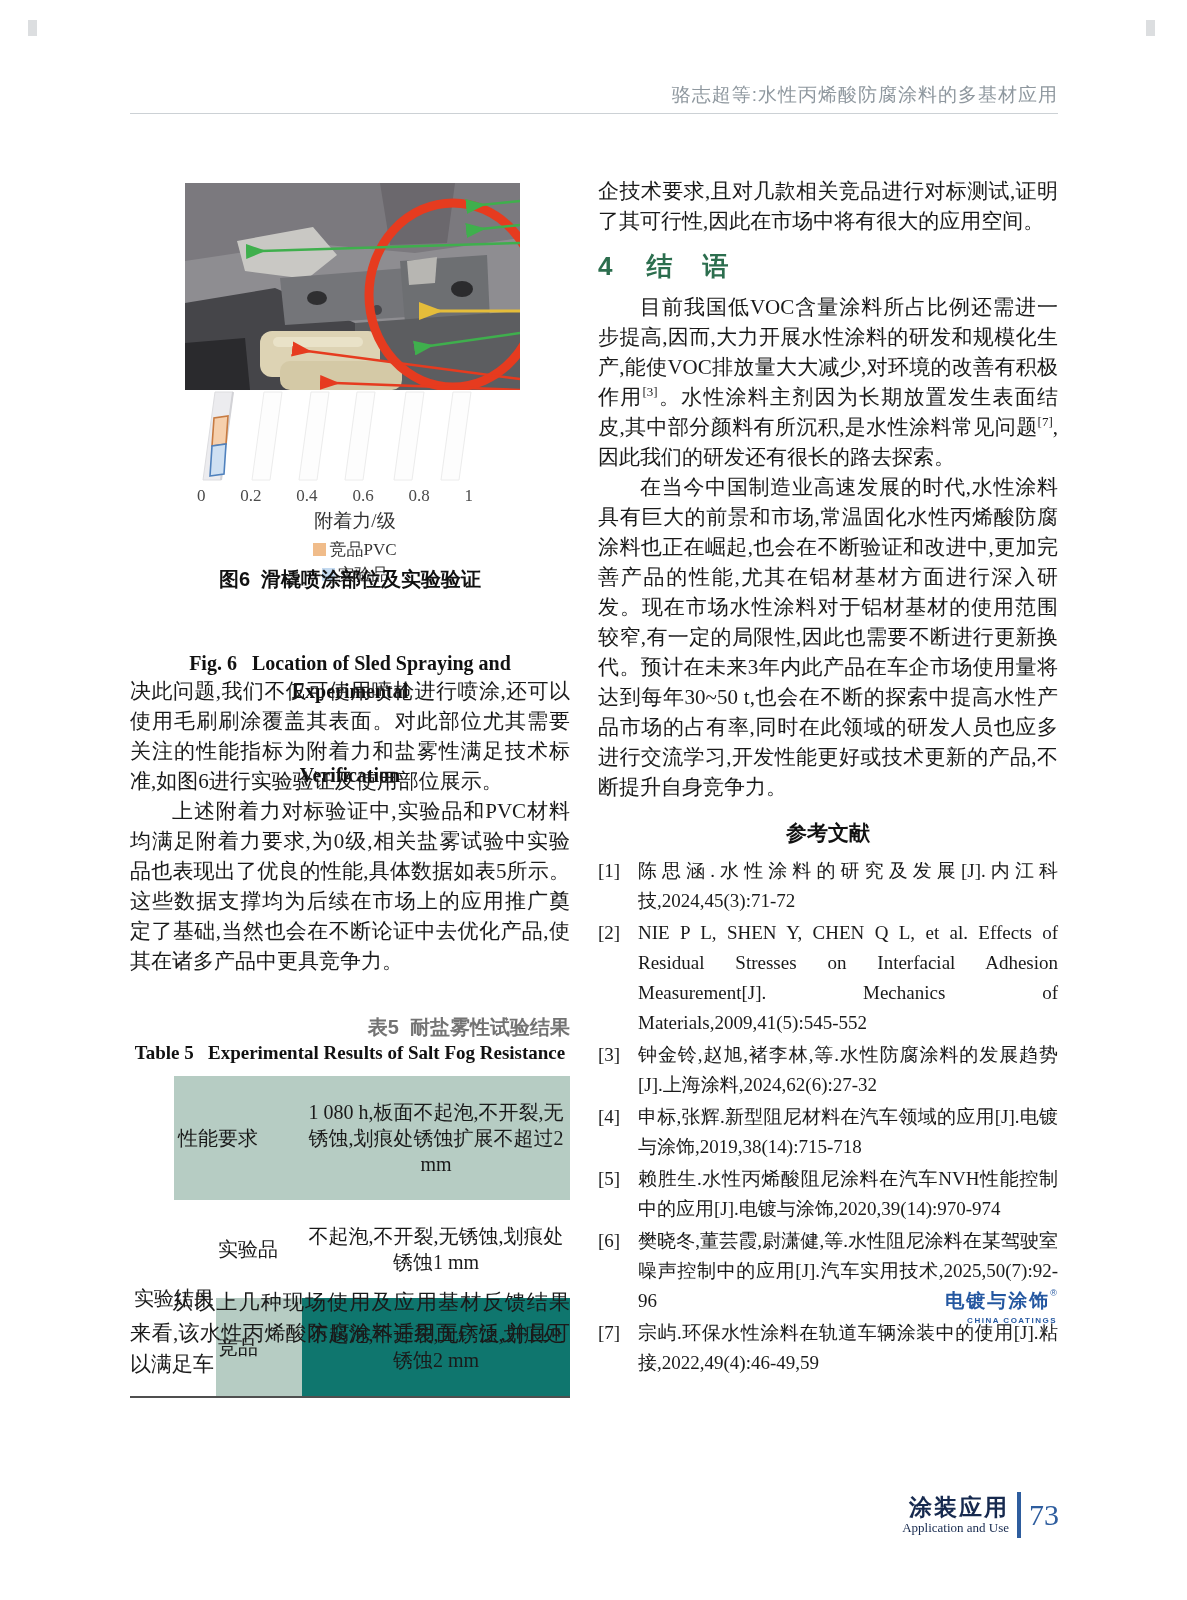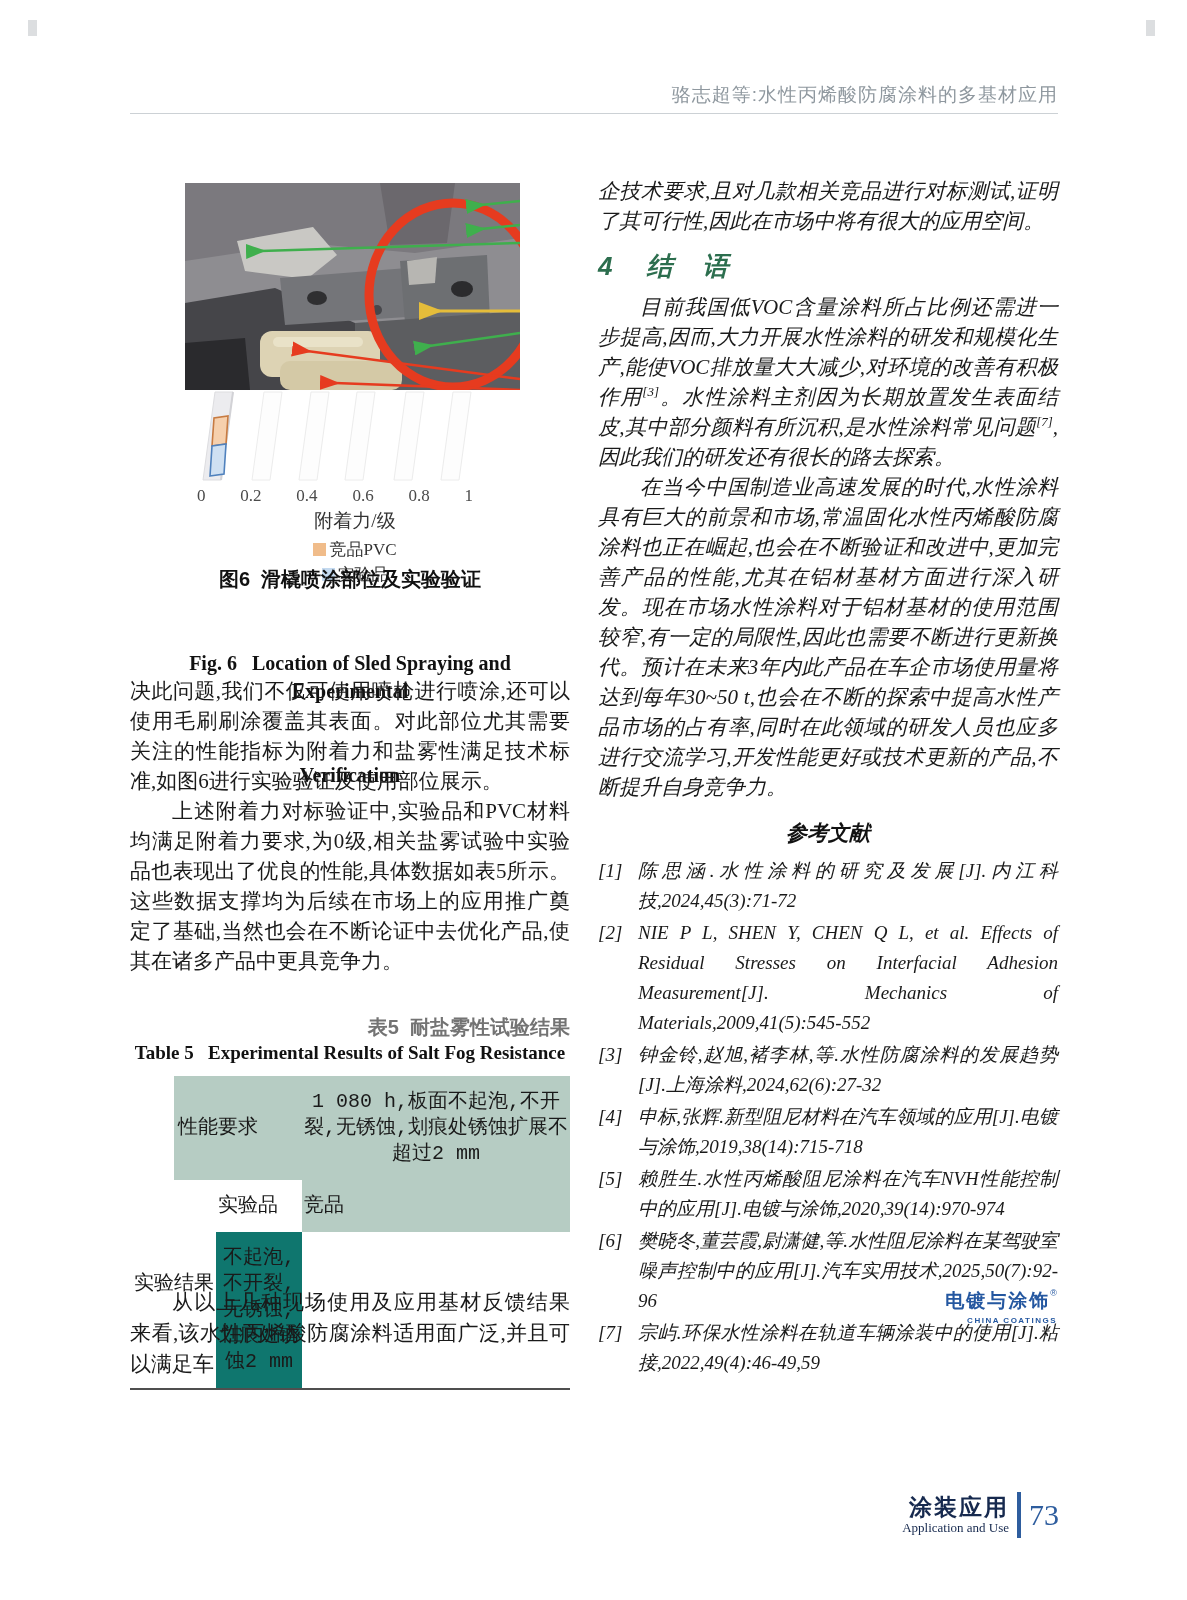--- a/index.html
+++ b/index.html
@@ -72,29 +72,29 @@
   .table-title-en{
     position:absolute;left:130px;top:1042px;width:440px;text-align:center;
     font-weight:bold;font-size:19px;white-space:pre-wrap;color:#111;
   }
   .salt-table{
     position:absolute;left:130px;top:1076px;width:440px;
     border-bottom:2px solid #4f4f4f;
     display:grid;grid-template-columns:86px 86px 268px;
     font-size:20px;line-height:26px;
   }
-  .salt-table .cell{display:flex;align-items:center;padding:13px 2px;font-family:Liberation Mono, monospace;}
+  .salt-table .cell{display:flex;align-items:center;padding:23px 2px;}
   .cell.req-label{grid-column:1 / span 2;padding-left:4px;margin-left:44px;}
   .cell.center{justify-content:center;text-align:center;}
   .cell.span-rows{grid-row:2 / span 2;padding-left:4px;}
 
   
   .right-col{
     position:absolute;left:598px;top:176px;width:460px;
-    font-size:21px;line-height:30px;text-align:justify;font-style:italic;
+    font-size:21px;line-height:30px;text-align:justify;
   }
   .right-col p{margin:0;}
   .section-heading{
     margin:14px 0 10px 0;color:#2c6e4e;
     font-family:"Liberation Sans","DejaVu Sans",sans-serif;
     font-weight:bold;font-size:26px;line-height:32px;text-align:left;
   }
   .section-heading .sec-num{margin-right:34px;}
   .section-heading .sec-title{letter-spacing:2px;}
   sup.cite{font-size:13px;line-height:0;}
@@ -223,20 +223,21 @@
   <p class="indent">上述附着力对标验证中,实验品和PVC材料均满足附着力要求,为0级,相关盐雾试验中实验品也表现出了优良的性能,具体数据如表5所示。这些数据支撑均为后续在市场上的应用推广奠定了基础,当然也会在不断论证中去优化产品,使其在诸多产品中更具竞争力。</p>
 </div>
 
 <div class="table-title-zh">表5  耐盐雾性试验结果</div>
 <div class="table-title-en">Table 5   Experimental Results of Salt Fog Resistance</div>
 <div class="salt-table">
   <div class="cell req-label" style="background-color: rgb(182, 204, 195);">性能要求</div>
   <div class="cell center" style="background-color: rgb(182, 204, 195);">1 080 h,板面不起泡,不开裂,无锈蚀,划痕处锈蚀扩展不超过2 mm</div>
   <div class="cell span-rows">实验结果</div>
   <div class="cell">实验品</div>
+  <div class="cell center">不起泡,不开裂,无锈蚀,划痕处锈蚀1 mm</div>
   <div class="cell" style="background-color: rgb(182, 204, 195);">竞品</div>
   <div class="cell center" style="background-color: #0f766e;">不起泡,不开裂,无锈蚀,划痕处锈蚀2 mm</div>
 </div>
 
 <p class="left-p3 indent">从以上几种现场使用及应用基材反馈结果来看,该水性丙烯酸防腐涂料适用面广泛,并且可以满足车</p>
 
 <div class="right-col">
   <p>企技术要求,且对几款相关竞品进行对标测试,证明了其可行性,因此在市场中将有很大的应用空间。</p>
   <h2 class="section-heading">
     <span class="sec-num">4</span><span class="sec-title">结　语</span>

